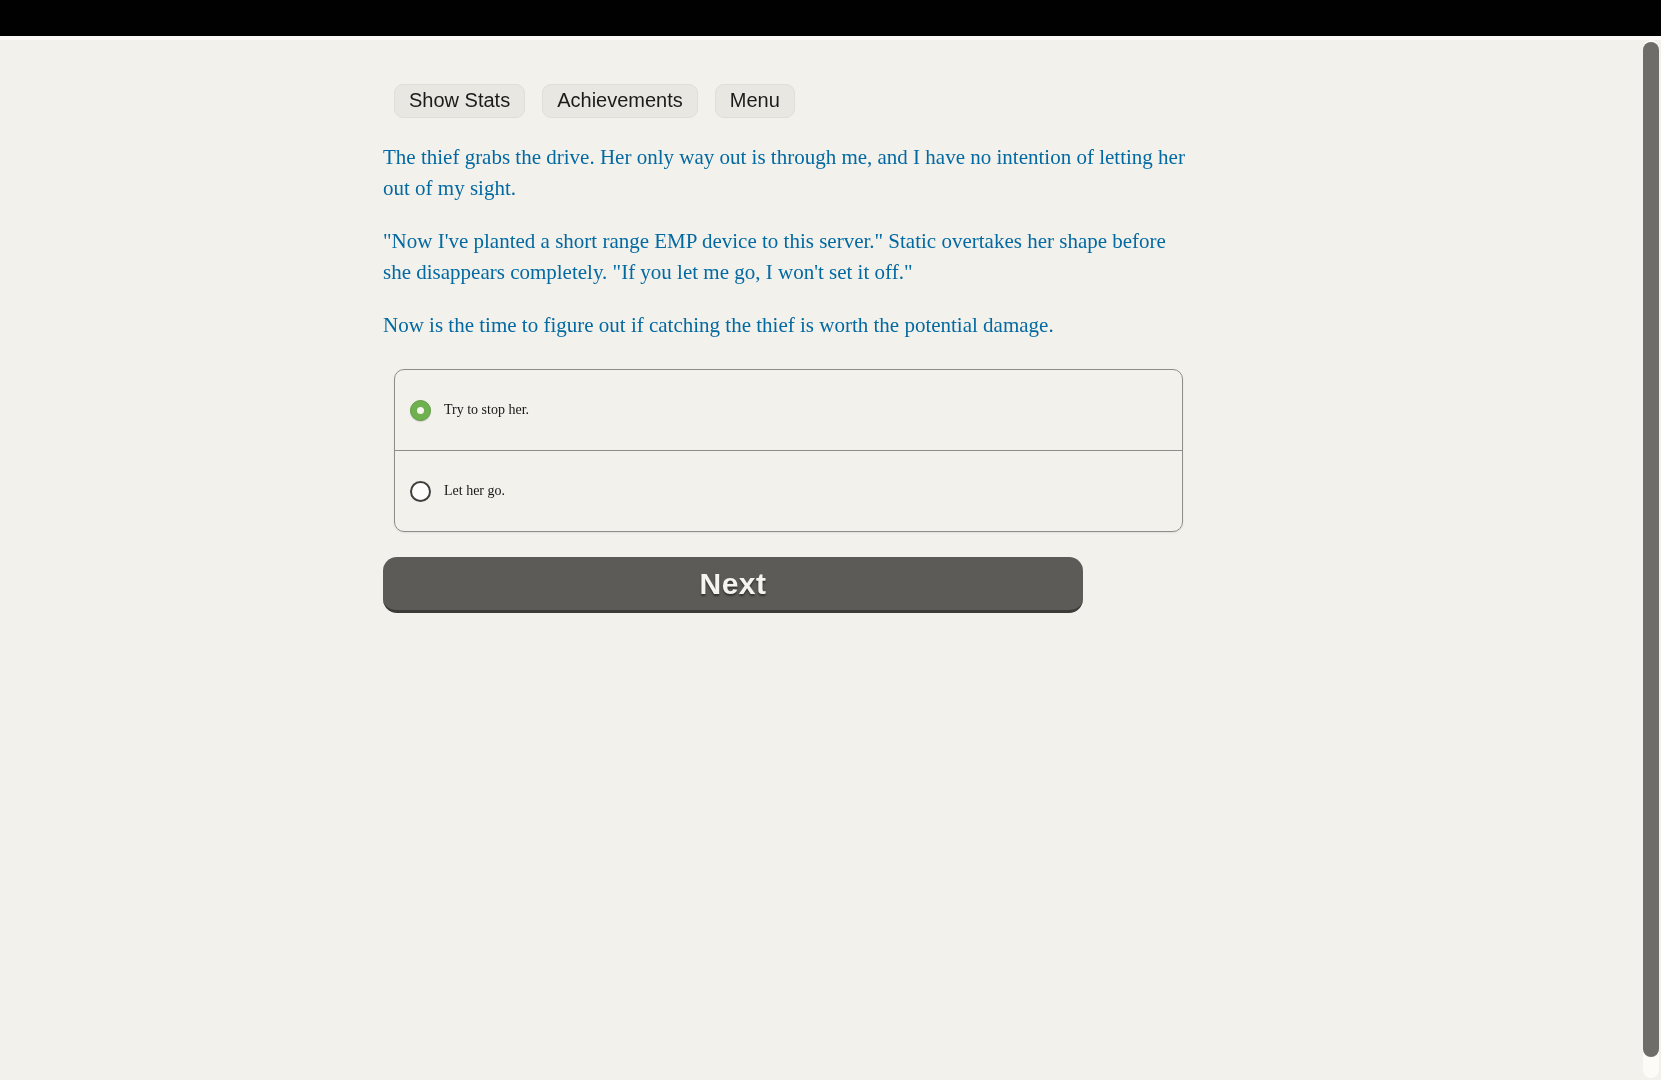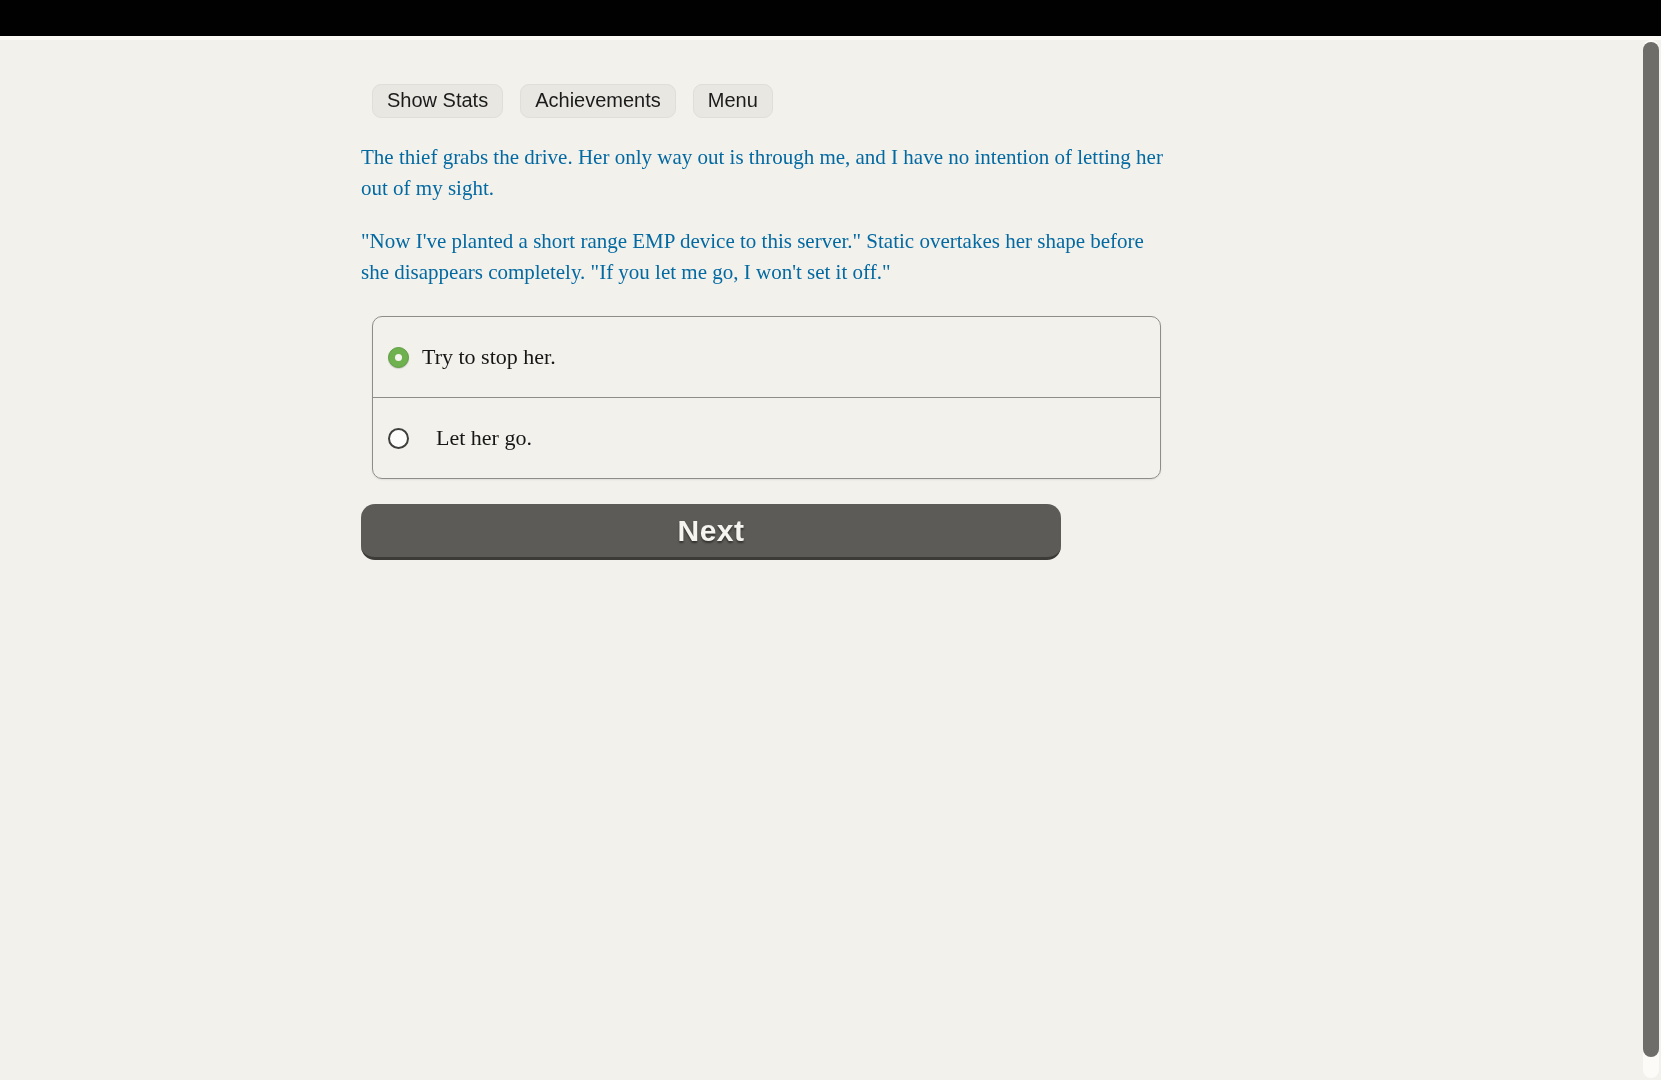--- a/index.html
+++ b/index.html
@@ -24,21 +24,21 @@
   }
   .top-edge-line {
     position: absolute;
     left: 0; top: 36px;
     width: 100%;
     height: 4px;
     background: #fbfaf6;
   }
   .content {
     position: absolute;
-    left: 361px;
+    left: 383px;
     top: 84px;
     width: 812px;
   }
   .nav-row {
     display: flex;
     gap: 17px;
     margin-left: 11px;
     margin-bottom: 24px;
   }
   .nav-btn {
@@ -72,21 +72,20 @@
   }
   .choice-row {
     display: flex;
     align-items: center;
     height: 80px;
     padding-left: 15px;
     cursor: pointer;
   }
   .choice-row + .choice-row {
     border-top: 1px solid #8f8d8a;
-    gap: 14px;
   }
   .radio {
     width: 21px;
     height: 21px;
     border-radius: 50%;
     box-sizing: border-box;
     flex: 0 0 auto;
     margin-right: 13px;
   }
   .radio.selected {
@@ -103,21 +102,21 @@
     margin: -3.5px 0 0 -3.5px;
     border-radius: 50%;
     background: #f6f5ef;
   }
   .radio.unselected {
     background: #fdfdfb;
     border: 2px solid #3f3f3d;
   }
   .choice-label {
     font-family: "Liberation Serif", "DejaVu Serif", serif;
-    font-size: 22px;
+    font-size: 14px;
     color: #161616;
   }
   .next-btn {
     display: block;
     margin-top: 25px;
     width: 700px;
     height: 56px;
     background: var(--nextbg, #5d5b57);
     border: none;
     border-bottom: 3px solid #3c3b38;
@@ -161,20 +160,21 @@
 
     <div class="nav-row">
       <button class="nav-btn">Show Stats</button>
       <button class="nav-btn">Achievements</button>
       <button class="nav-btn">Menu</button>
     </div>
 
     <div class="story">
       <p>The thief grabs the drive. Her only way out is through me, and I have no intention of letting her out of my sight.</p>
       <p>"Now I've planted a short range EMP device to this server." Static overtakes her shape before she disappears completely. "If you let me go, I won't set it off."</p>
+      <p>Now is the time to figure out if catching the thief is worth the potential damage.</p>
     </div>
 
     <div class="choice-box">
       <div class="choice-row">
         <span class="radio selected"></span>
         <span class="choice-label">Try to stop her.</span>
       </div>
       <div class="choice-row">
         <span class="radio unselected"></span>
         <span class="choice-label">Let her go.</span>

